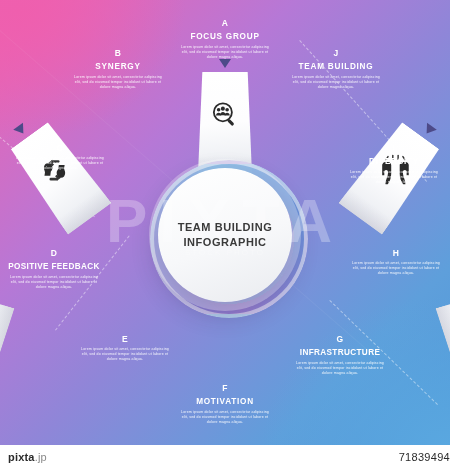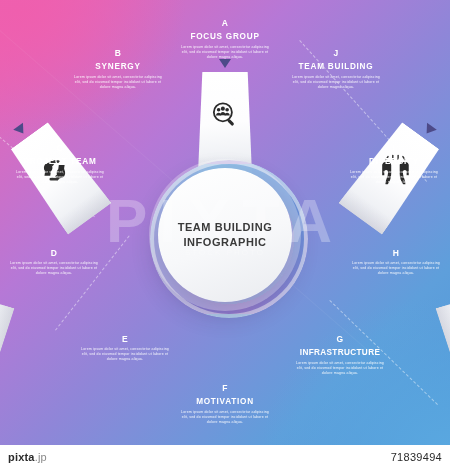--- a/index.html
+++ b/index.html
@@ -79,21 +79,21 @@
   #wm{position:absolute;left:0;top:185px;width:450px;text-align:center;
       font-size:62px;font-weight:700;letter-spacing:12px;color:rgba(255,255,255,.28);
       pointer-events:none;user-select:none;}
   #wmsub{position:absolute;left:0;top:248px;width:450px;text-align:center;
       font-size:8px;letter-spacing:2px;color:rgba(255,255,255,.3);}
   
   #footer{position:absolute;left:0;bottom:0;width:450px;height:24px;background:#ffffff;
           display:flex;align-items:center;}
   #footer .brand{font-size:11px;font-weight:700;color:#2b2b2b;margin-left:8px;letter-spacing:.2px;}
   #footer .dotjp{color:#8a8a8a;font-weight:400;}
-  #footer .idno{margin-left:auto;margin-right:8px;font-size:11px;color:#2b2b2b;letter-spacing:.3px;}
+  #footer .idno{margin-left:auto;font-size:11px;color:#2b2b2b;letter-spacing:.3px;}
 </style>
 </head>
 <body>
 
 <div id="stage">
 
   <div class="hair d" style="left:-20px;top:120px;width:150px;transform:rotate(40deg);"></div>
   <div class="hair d" style="left:300px;top:40px;width:190px;transform:rotate(48deg);"></div>
   <div class="hair d" style="left:55px;top:330px;width:120px;transform:rotate(-52deg);"></div>
   <div class="hair d" style="left:330px;top:300px;width:150px;transform:rotate(44deg);"></div>
@@ -186,26 +186,26 @@
   </div>
 
   <div class="lbl" style="left:64px;top:48px;">
     <div class="ltr">B</div>
     <div class="ttl">SYNERGY</div>
     <div class="body">Lorem ipsum dolor sit amet, consectetur adipiscing elit, sed do eiusmod tempor incididunt ut labore et dolore magna aliqua.</div>
   </div>
 
   <div class="lbl" style="left:6px;top:143px;">
     <div class="ltr">C</div>
-    <div class="ttl">PROJECT TEAM</div>
     <div class="body">Lorem ipsum dolor sit amet, consectetur adipiscing elit, sed do eiusmod tempor incididunt ut labore et dolore magna aliqua.</div>
   </div>
 
   <div class="lbl" style="left:0px;top:248px;">
     <div class="ltr">D</div>
+    <div class="ttl" style="letter-spacing:.35px;">POSITIVE FEEDBACK</div>
     <div class="body">Lorem ipsum dolor sit amet, consectetur adipiscing elit, sed do eiusmod tempor incididunt ut labore et dolore magna aliqua.</div>
   </div>
 
   <div class="lbl" style="left:71px;top:334px;">
     <div class="ltr">E</div>
     <div class="body">Lorem ipsum dolor sit amet, consectetur adipiscing elit, sed do eiusmod tempor incididunt ut labore et dolore magna aliqua.</div>
   </div>
 
   <div class="lbl" style="left:171px;top:383px;">
     <div class="ltr">F</div>

